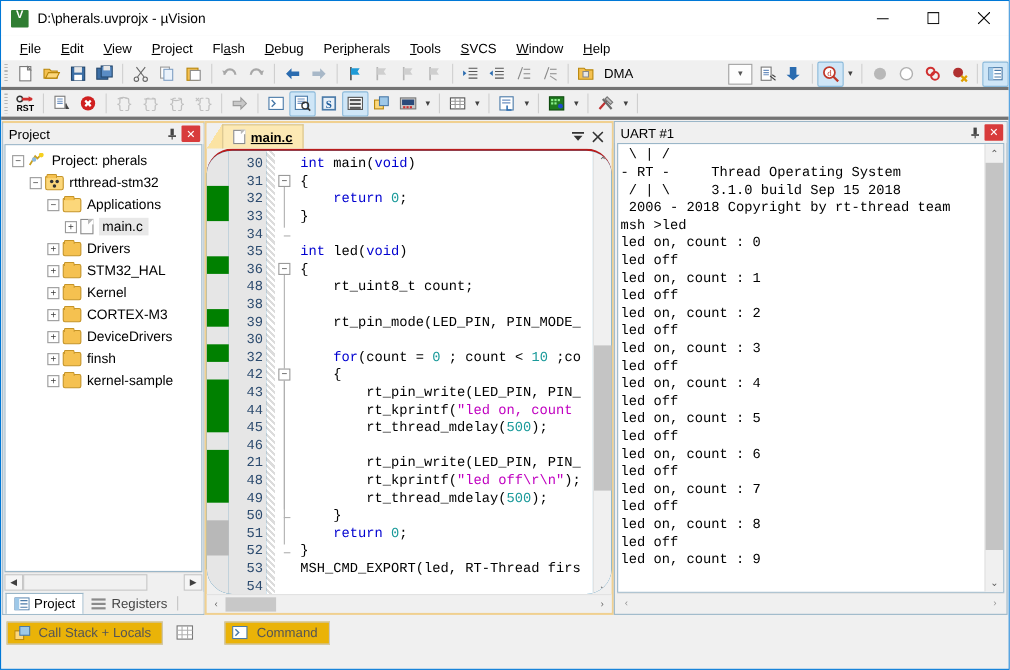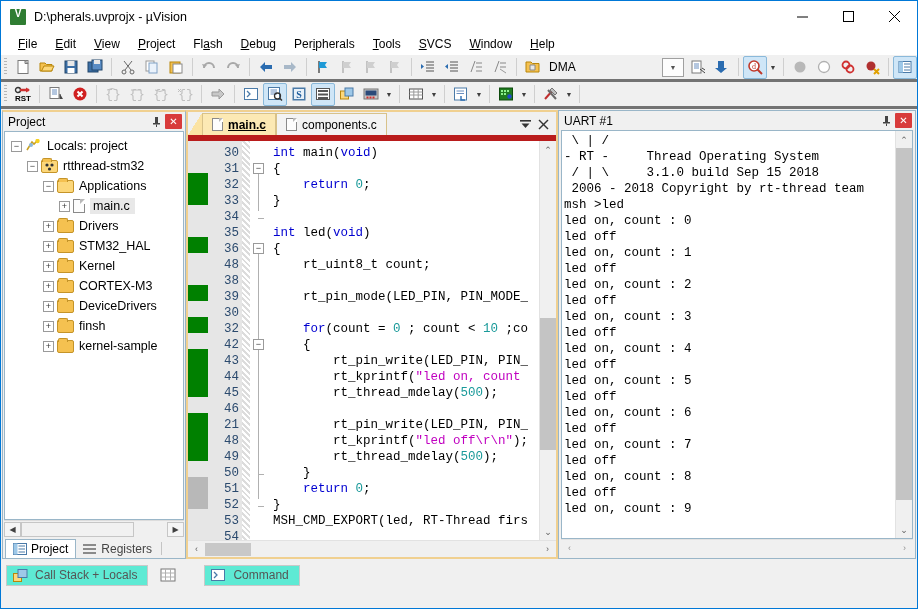--- a/index.html
+++ b/index.html
@@ -190,21 +190,21 @@
   }
   .ed-tabicon::after {
     content: ""; position: absolute; right: -1px; top: -1px;
     border-width: 0 0 4px 4px; border-style: solid; border-color: transparent transparent #fff #b9b9b9;
   }
   .edtabs-right { margin-left: auto; display: flex; align-items: center; gap: 2px; padding: 0 5px 3px 0; }
   .edtabs-btn { width: 16px; height: 16px; display: flex; align-items: center; justify-content: center; font-size: 11px; color: #333; }
 
   .edbody {
     flex: 1; display: flex; background: #0369a1;
-    border-top: 6px solid #b91c1c; overflow: hidden; position: relative;
+    border-top: 2px solid #b91c1c; overflow: hidden; position: relative; border-radius: 23px;
   }
   .ed-cov { width: 20px; flex: none; background: #e6e6e6; position: relative; }
   .cov-bar { position: absolute; left: 0; width: 20px; background: #008000; }
   .cov-bar.gray { background: #b8b8b8; }
   .ed-gutter {
     width: 34px; flex: none; background: #e6e6e6;
     font-family: "Liberation Mono", monospace; font-size: 12.5px;
     color: #2b4a6e; text-align: right; padding-top: 4px;
   }
   .gline { height: 16px; line-height: 16px; padding-right: 3px; }
@@ -269,21 +269,21 @@
   .uhs-btn { width: 17px; height: 15px; display: flex; align-items: center; justify-content: center; font-size: 9px; color: #909090; }
 
   
   .bottombar {
     position: absolute; left: 1px; right: 1px; bottom: 19px; height: 28px;
     background: #f0f0f0; display: flex; align-items: center; padding-left: 4px;
   }
   .btab {
     display: flex; align-items: center; gap: 7px; height: 21px;
     padding: 0 10px 0 6px; font-size: 12px; color: #555;
-    border: 1px solid #c9c9c9; background: #5eead4;
+    border: 1px solid #c9c9c9; background: #eab308;
   }
   .btab-ico { width: 15px; height: 13px; flex: none; }
   .statusbar {
     position: absolute; left: 1px; right: 1px; bottom: 0; height: 19px;
     background: #f0f0f0; border-top: 1px solid #dedede;
     display: flex; align-items: center;
   }
   .st-cell { font-size: 12px; color: #000; }
   .st-sim { position: absolute; left: 755px; }
   .st-grip {
@@ -749,21 +749,21 @@
         <span class="cap-close">✕</span>
       </div>
       <div class="tree" id="project-tree">
           <div class="tnode" style="padding-left: 6px;">
             <span class="texp">−</span>
             <span class="ico-proj"><svg width="17" height="14">
                 <path d="M2 11 L7 3 L9 5 L13 1" stroke="#c8a020" stroke-width="1.6" fill="none"></path>
                 <circle cx="12.5" cy="2" r="2.2" fill="#f5d020"></circle>
                 <circle cx="6" cy="6" r="2" fill="#8ab8e0"></circle>
               </svg></span>
-            <span class="tlabel">Locals: project</span>
+            <span class="tlabel">Project: pherals</span>
           </div>
           <div class="tnode" style="padding-left: 22px;">
             <span class="texp">−</span>
             <span class="ico-folder open">
               <svg width="13" height="11" style="position:absolute;left:2px;top:1px">
                 <g fill="#333">
                   <circle cx="3" cy="3" r="1.6"></circle>
                   <circle cx="8" cy="3" r="1.6"></circle>
                   <circle cx="5.5" cy="7" r="1.6"></circle>
                 </g>
@@ -849,24 +849,20 @@
         <div class="ptab-sep"></div>
       </div>
     </div>
 
     <div class="panel-editor">
       <div class="edtabs">
         <div class="edtab-lead"></div>
         <div class="edtab active">
           <span class="ed-tabicon"></span>
           <span class="edtab-label">main.c</span>
-        </div>
-        <div class="edtab">
-          <span class="ed-tabicon"></span>
-          <span class="edtab-label">components.c</span>
         </div>
         <div class="edtabs-right">
           <div class="edtabs-btn">
             <svg width="11" height="11">
                 <rect x="0" y="1" width="11" height="1.6" fill="#333"></rect>
                 <path d="M1.5 4.5 L9.5 4.5 L5.5 9 Z" fill="#333"></path>
               </svg>
           </div>
           <div class="edtabs-btn">
             <svg width="11" height="11">

